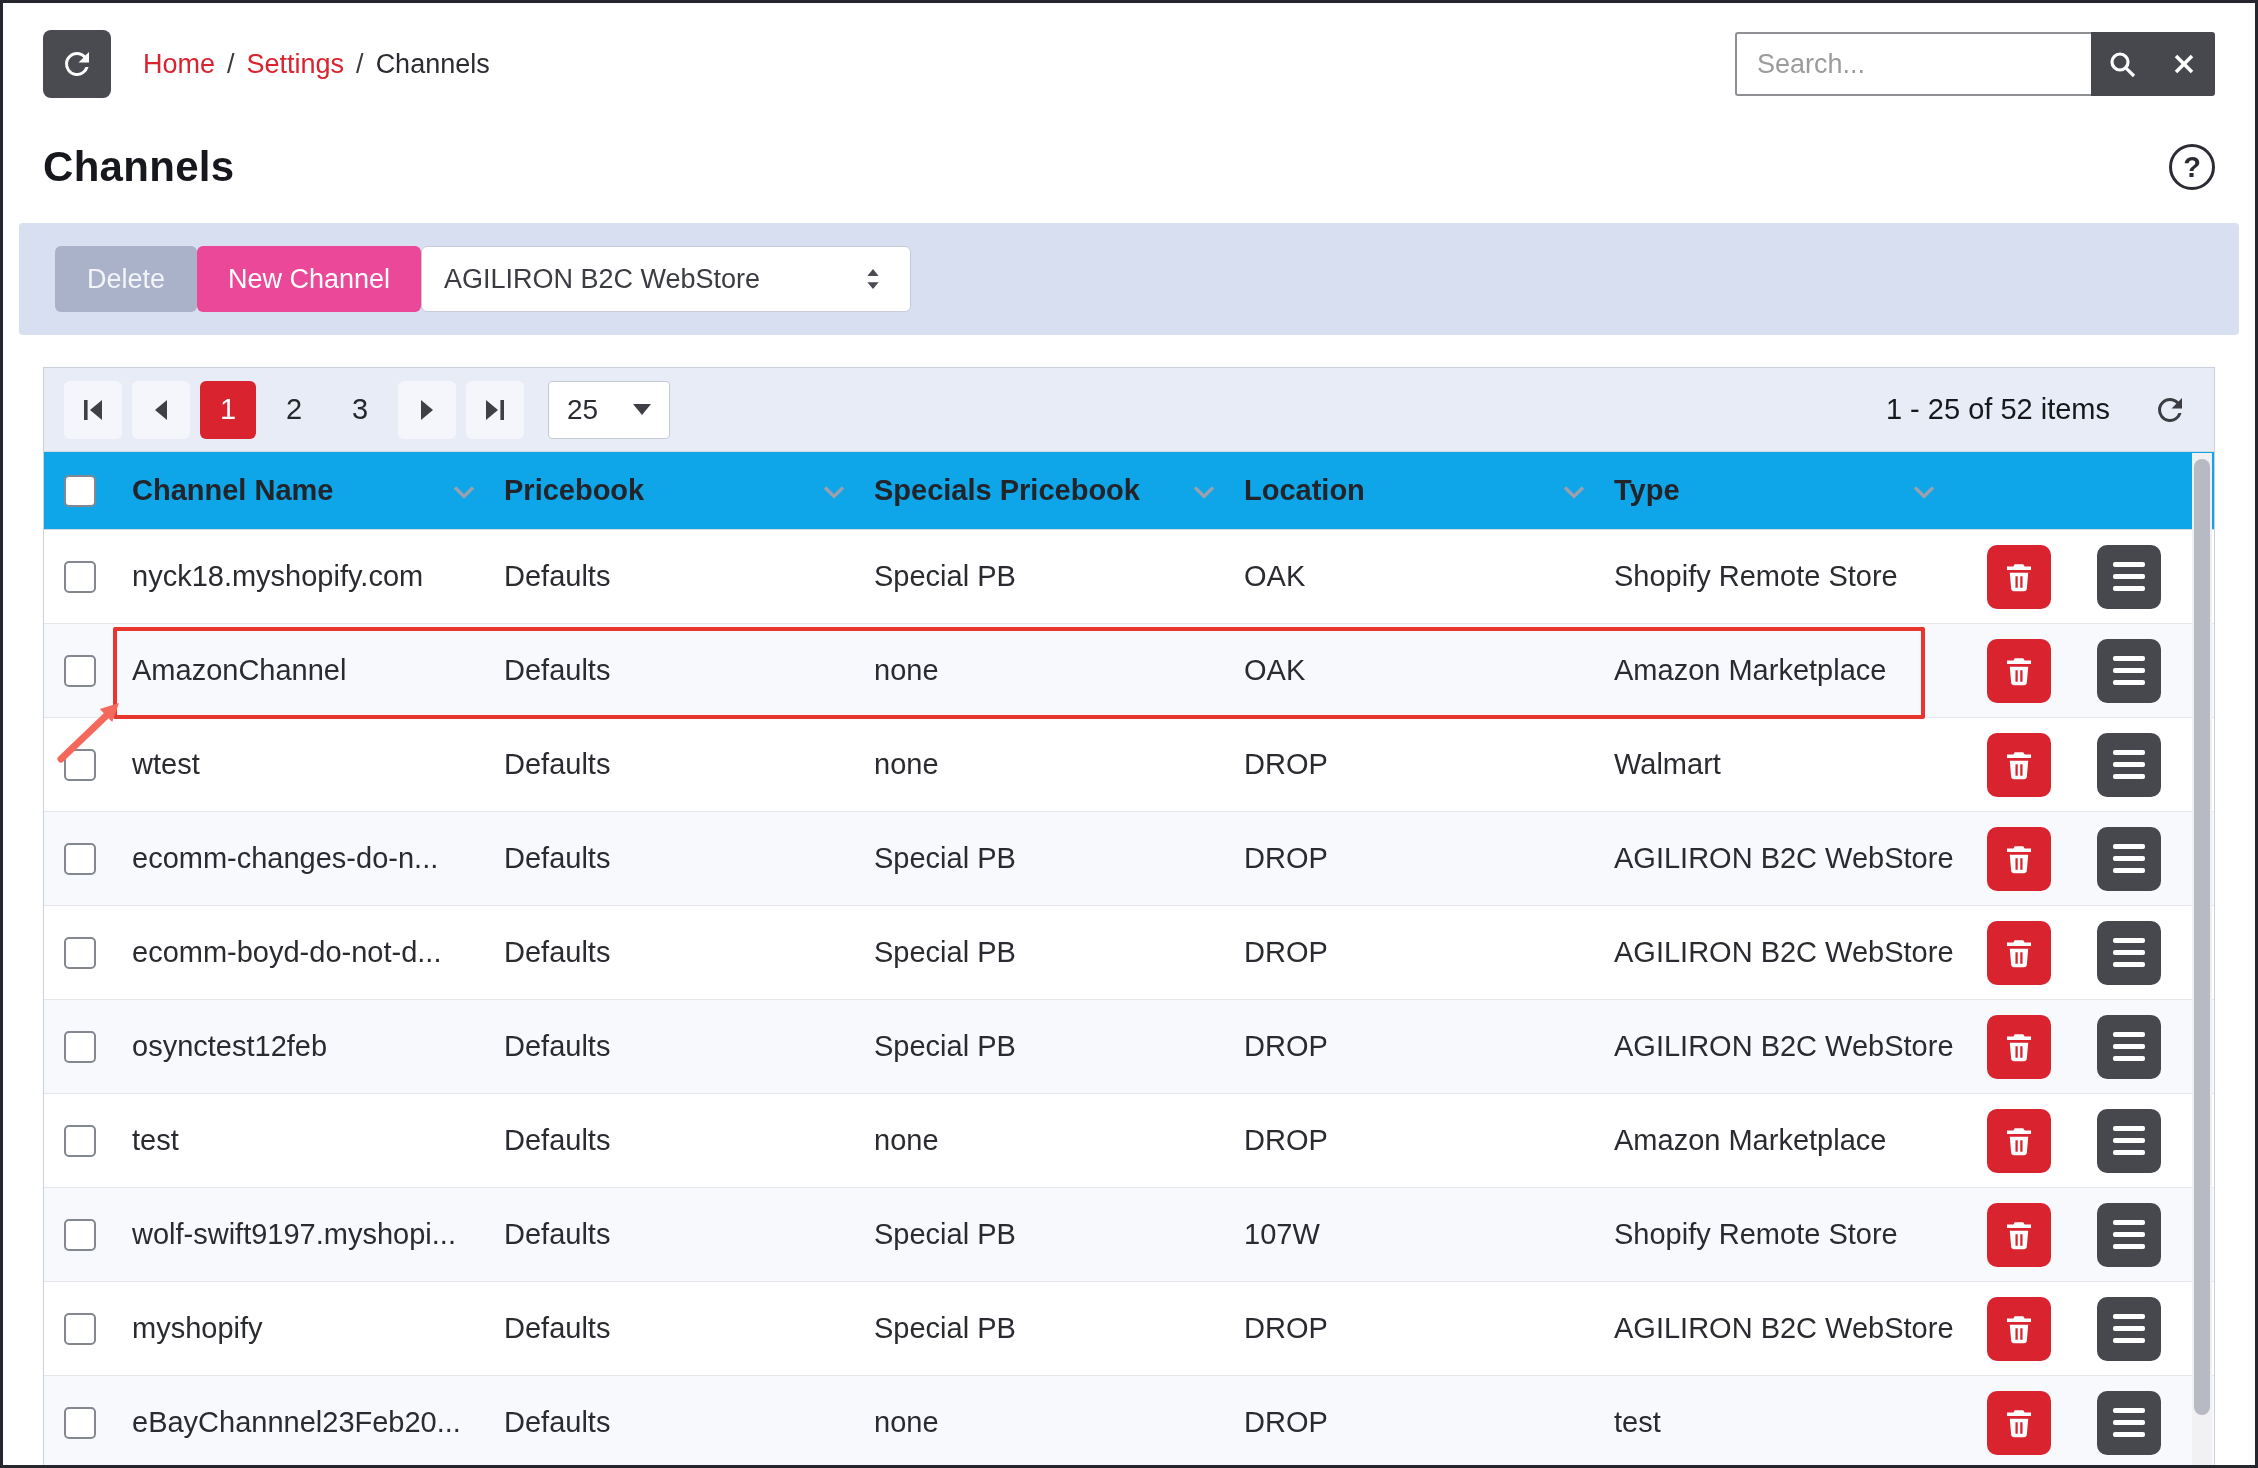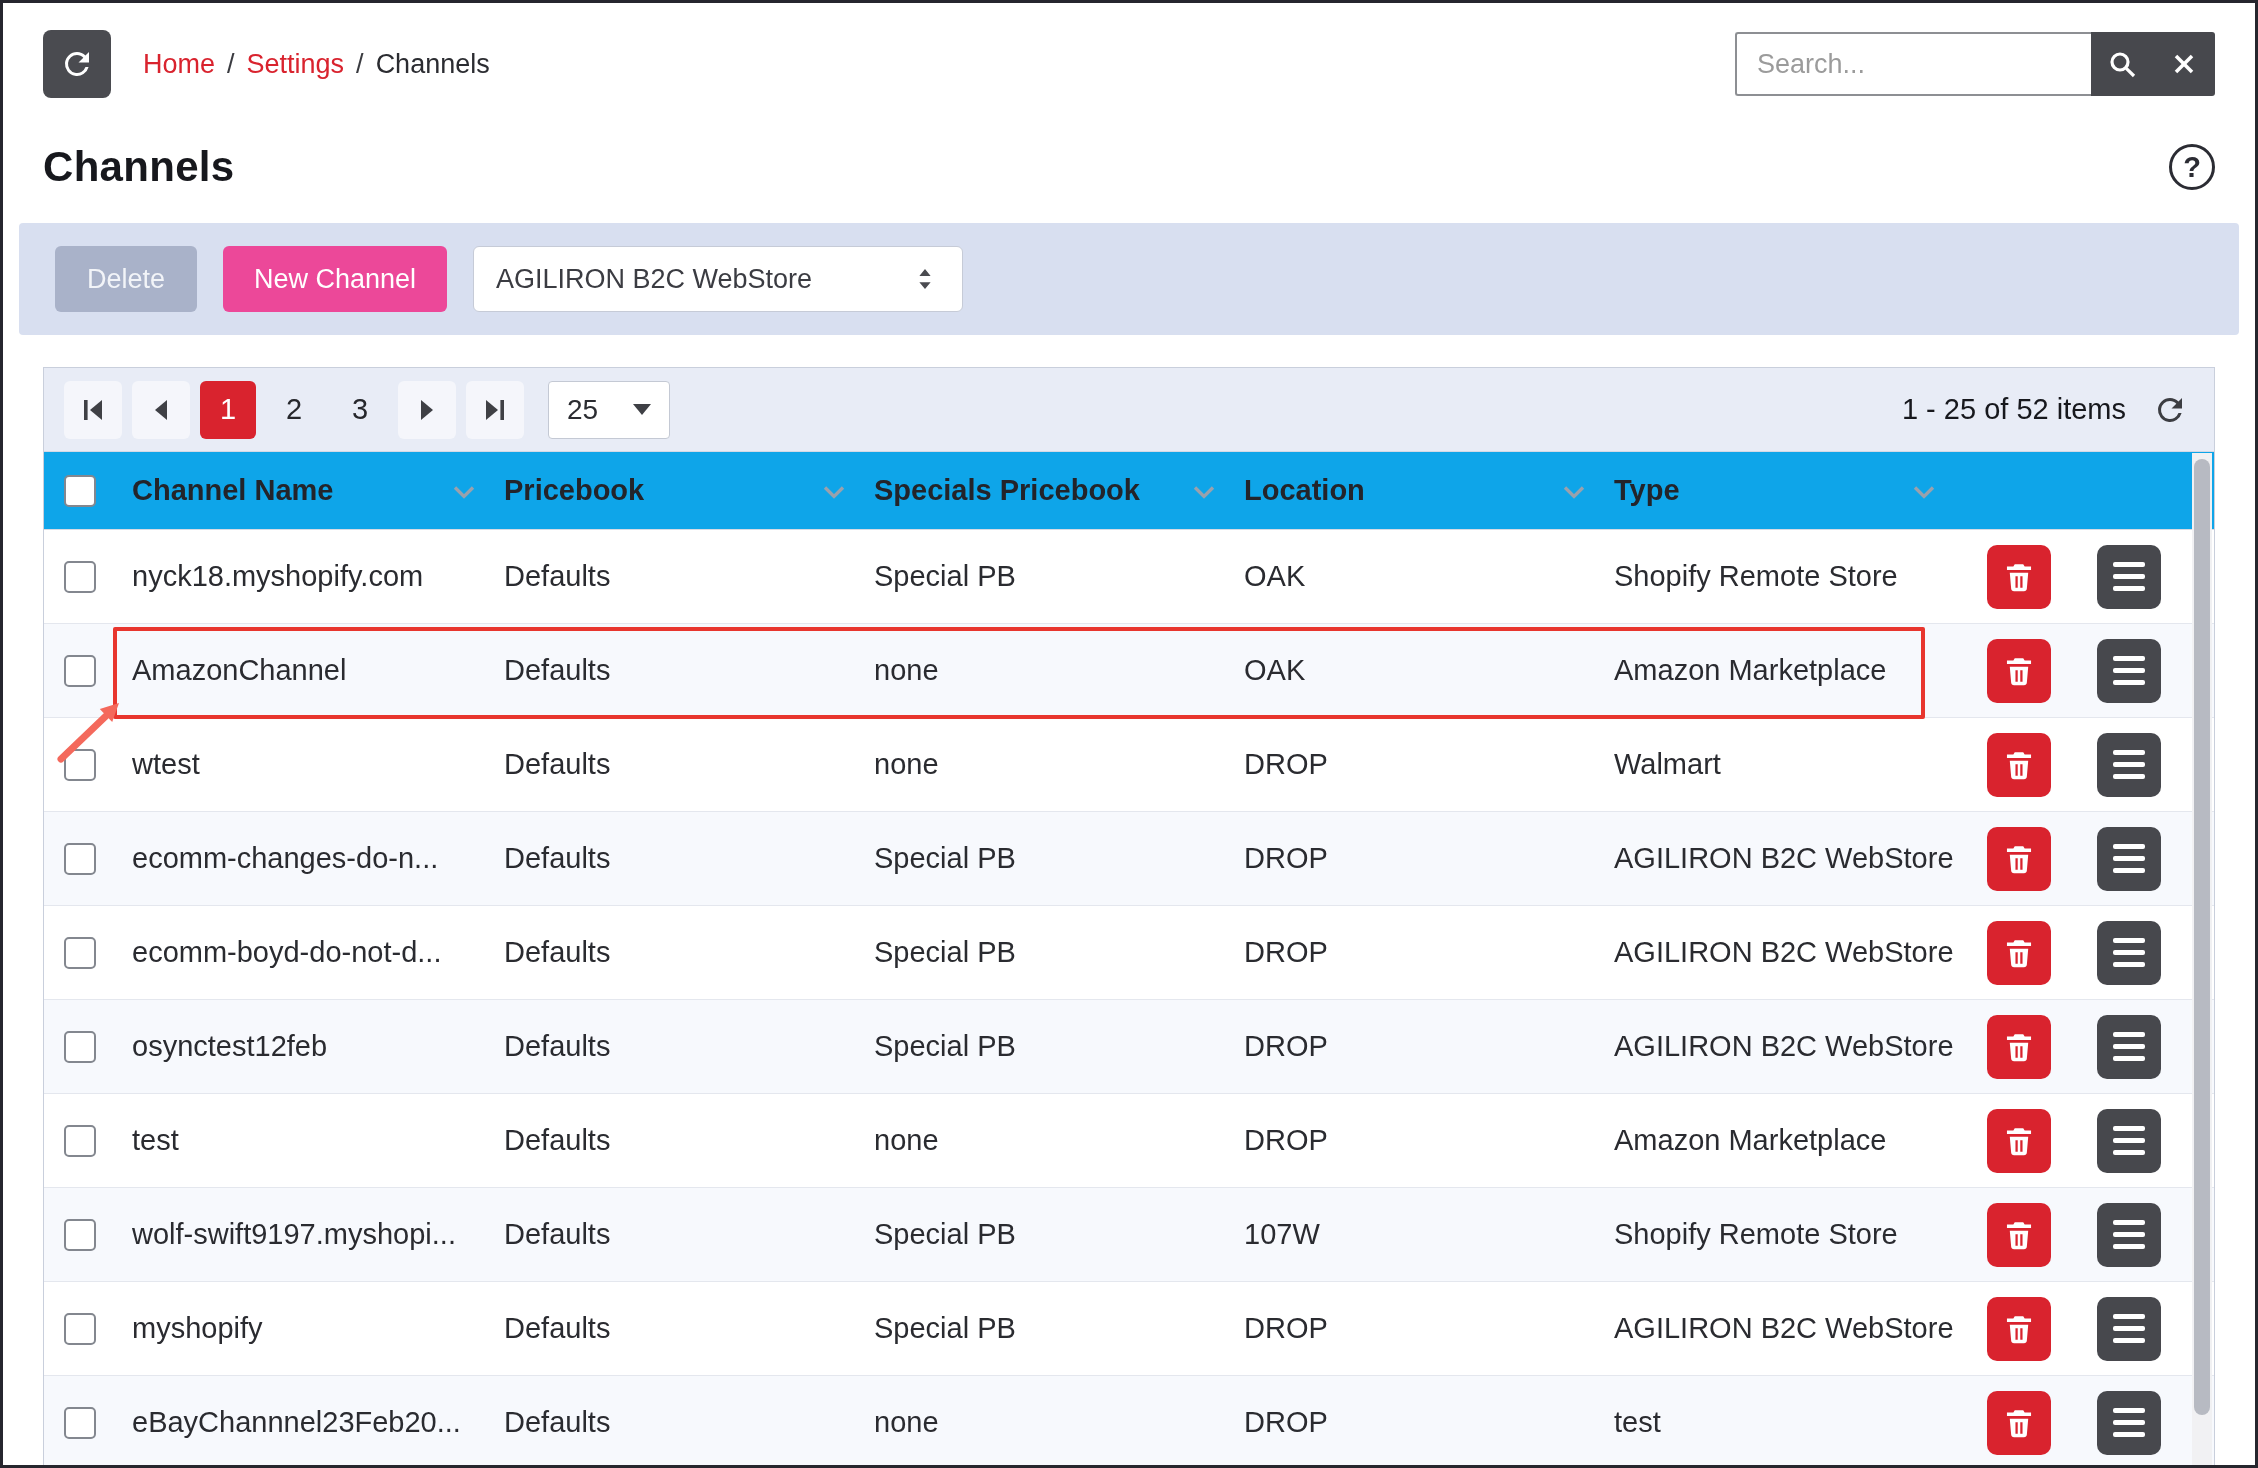--- a/index.html
+++ b/index.html
@@ -41,21 +41,21 @@
   .page-title { font-size:42px; font-weight:700; color:#17181d; margin:0; letter-spacing:0.3px; }
   .help-circle {
     width:46px; height:46px; border:3px solid #2b2c33; border-radius:50%;
     display:flex; align-items:center; justify-content:center; font-size:29px; font-weight:700;
     color:#2b2c33; cursor:pointer; background:#fff;
   }
 
   
   .toolbar {
     margin:14px 16px 0 16px; height:112px; background:#d8dff0; border-radius:4px;
-    display:flex; align-items:center; padding:0 36px; gap:26px;
+    display:flex; align-items:center; padding:0 36px; 
   }
   .btn { border:none; border-radius:6px; height:66px; font-size:27px; cursor:pointer;
          font-family:"Liberation Sans", sans-serif; }
   .btn-delete { width:142px; background:#a9b2c9; color:#f2f4f8; }
   .btn-new { width:224px; background:#ec4899; color:#ffffff; }
   .type-select {
     width:490px; height:66px; background:#ffffff; border:1px solid #c6cbd7; border-radius:6px;
     display:flex; align-items:center; padding:0 22px; font-size:27px; color:#3b3c42; cursor:pointer;
   }
   .type-select .stepper { margin-left:auto; width:30px; height:30px; }
@@ -78,21 +78,21 @@
     font-size:29px; color:#26272c; cursor:pointer; font-family:"Liberation Sans", sans-serif;
   }
   .pg-num.active { background:#d9232e; color:#ffffff; }
   .page-size {
     margin-left:14px; width:122px; height:58px; background:#ffffff; border:1px solid #c4c9d4;
     border-radius:4px; display:flex; align-items:center; justify-content:space-between;
     padding:0 18px; font-size:28px; color:#2b2c31; cursor:pointer;
   }
   .caret-down { width:0; height:0; border-left:9px solid transparent; border-right:9px solid transparent;
     border-top:11px solid #3f4045; }
-  .pager-right { margin-left:auto; display:flex; align-items:center; gap:20px; }
+  .pager-right { margin-left:auto; display:flex; align-items:center; gap:36px; }
   .pager-summary { font-size:29px; color:#17181d; }
   .pager-refresh { border:none; background:transparent; cursor:pointer; display:flex; }
   .pager-refresh svg { width:36px; height:36px; fill:#3c3d42; }
 
   
   .grid-cols { display:grid; grid-template-columns: 88px 372px 370px 370px 370px 350px 110px 110px; align-items:center; }
   .thead { height:78px; background:#0ea5e9; border-bottom:1px solid #d6dae3; }
   .th { display:flex; align-items:center; font-size:29px; font-weight:700; color:#23242a; cursor:pointer; }
   .th .chev { margin-left:auto; margin-right:28px; }
   .chev svg { width:24px; height:16px; }

